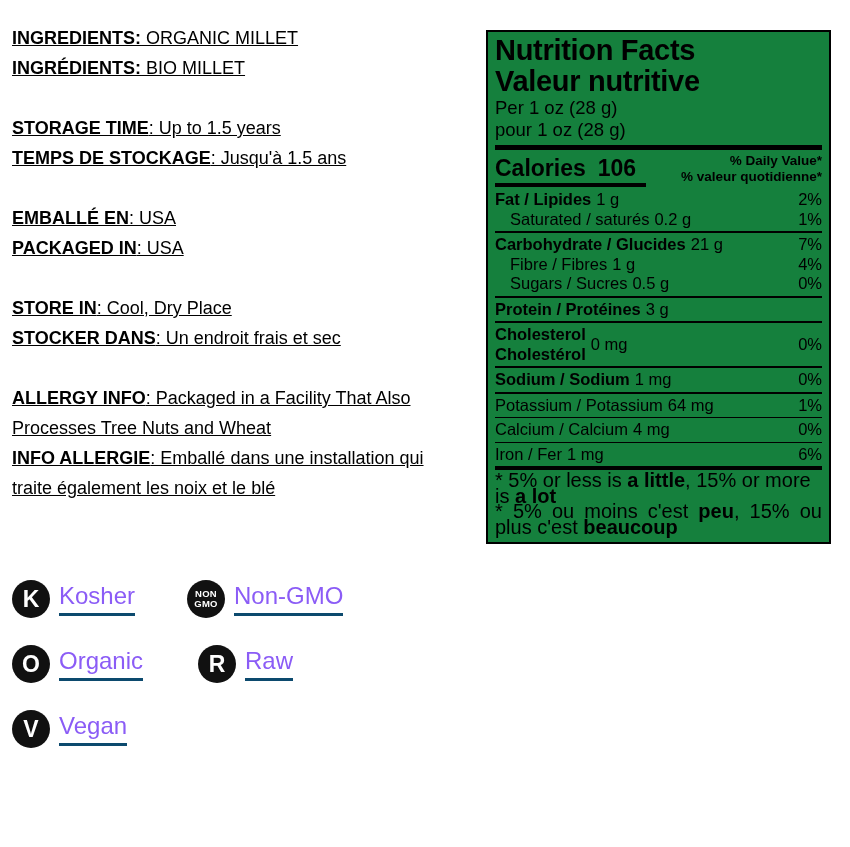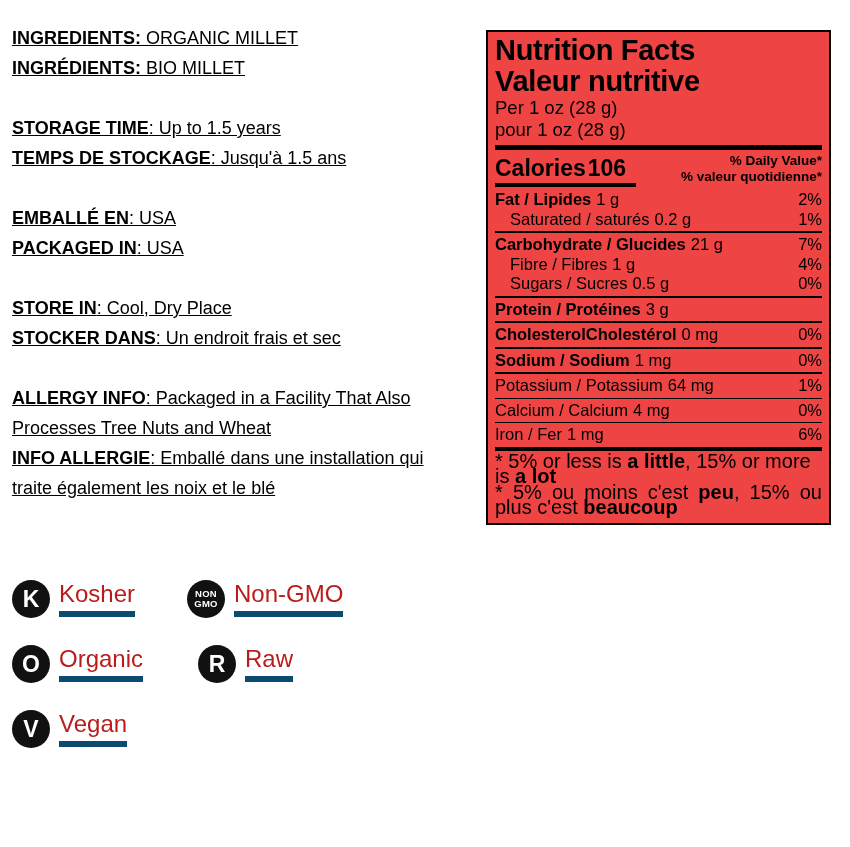--- a/index.html
+++ b/index.html
@@ -19,60 +19,60 @@
     position: absolute; left: 12px; top: 23px; width: 452px;
     font-size: 18px; line-height: 30px;
   }
   .info .group { margin-bottom: 30px; text-decoration: underline; }
   .info .group:last-child { margin-bottom: 0; }
   .info p { margin: 0; }
 
   
   .nfp {
     position: absolute; left: 486px; top: 30px; width: 345px;
-    border: 2px solid #000; background: #ef4444;
+    border: 2px solid #000; background: #15803d;
     padding: 3px 7px 7px 7px;
   }
   .nfp-title { font-weight: bold; font-size: 29px; line-height: 31px; letter-spacing: -0.3px; }
   .serving { font-size: 18.5px; line-height: 22px; }
   .bar-thick { height: 5px; background: #000; margin: 4px 0 3px 0; }
   .bar-heavy { height: 4px; background: #000; margin: 2px 0 3px 0; }
   .sep-m { border-top: 2px solid #000; margin: 2px 0; }
   .sep-t { border-top: 1px solid #000; margin: 2px 0; }
 
   .cal-row { display: flex; justify-content: space-between; align-items: flex-end; margin: 2px 0 3px 0; }
   .cal-left { font-size: 23px; font-weight: bold; line-height: 26px; border-bottom: 4px solid #000; padding: 0 10px 2px 0; }
-  .cal-val { margin-left: 2px; }
+  .cal-val { margin-left: 12px; }
   .dv-head { font-size: 13.5px; font-weight: bold; text-align: right; line-height: 16px; padding-bottom: 2px; }
 
   .nrow { display: flex; justify-content: space-between; align-items: baseline; font-size: 16.5px; line-height: 19.5px; }
   .nrow .left { }
   .indent .left { padding-left: 15px; }
   .amt { margin-left: 5px; }
   .dvv { white-space: nowrap; }
 
   .chol-row { align-items: center; }
   .chol-left { display: flex; align-items: center; }
-  .chol-names { display: flex; flex-direction: row; font-weight: bold; }
+  .chol-names { display: flex; flex-direction: column; font-weight: bold; }
 
   .footnote { font-size: 20px; line-height: 15.5px; margin-top: 2px; }
   .fn-fr { text-align: justify; }
 
   
   .badge { position: absolute; display: flex; align-items: center; }
   .bcircle {
     width: 38px; height: 38px; border-radius: 50%;
     background: #111; color: #fff;
     display: flex; flex-direction: column; align-items: center; justify-content: center;
     font-weight: bold; font-size: 23px; flex: none;
   }
   .bcircle.small { font-size: 9.5px; line-height: 10px; letter-spacing: 0.3px; }
   .blabel {
-    margin-left: 9px; font-size: 24px; line-height: 26px; color: #b91c1c;
-    border-bottom: 6px solid #0c4a6e; padding-bottom: 4px;
+    margin-left: 9px; font-size: 24px; line-height: 26px; color: #8b5cf6;
+    border-bottom: 3px solid #0c4a6e; padding-bottom: 4px;
   }
   #badge-kosher  { left: 12px;  top: 580px; }
   #badge-nongmo  { left: 187px; top: 580px; }
   #badge-organic { left: 12px;  top: 645px; }
   #badge-raw     { left: 198px; top: 645px; }
   #badge-vegan   { left: 12px;  top: 710px; }
 </style>
 </head>
 <body>
 

